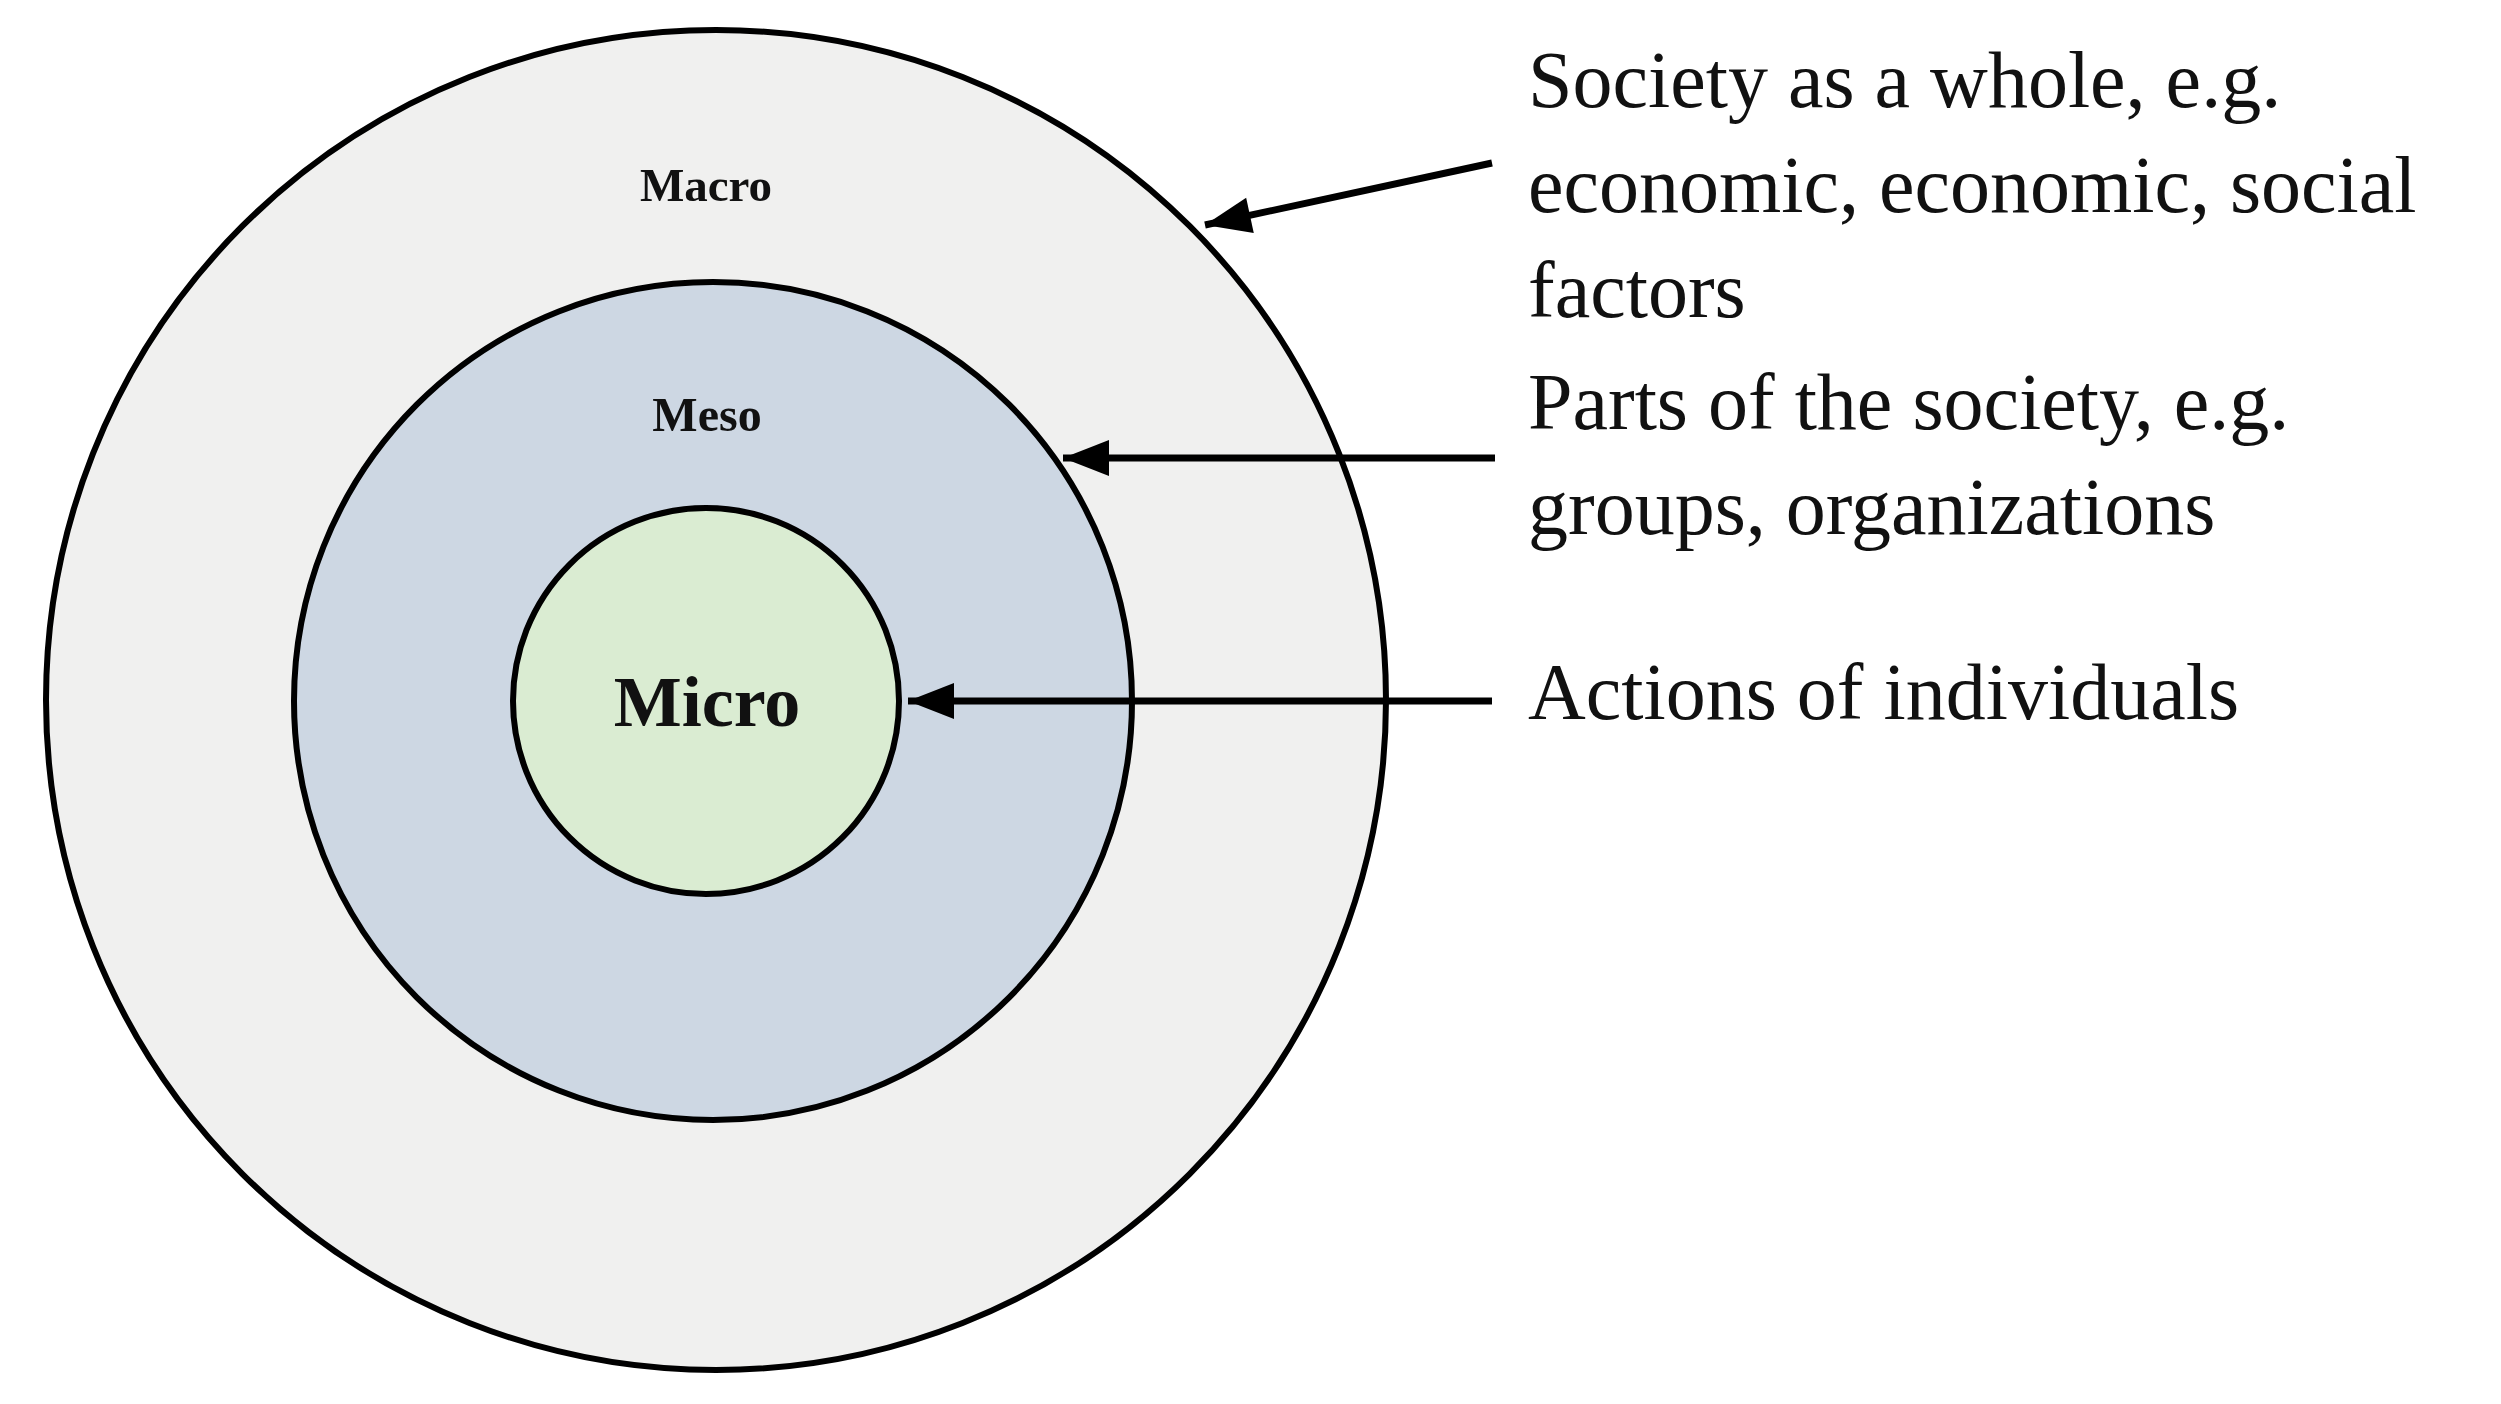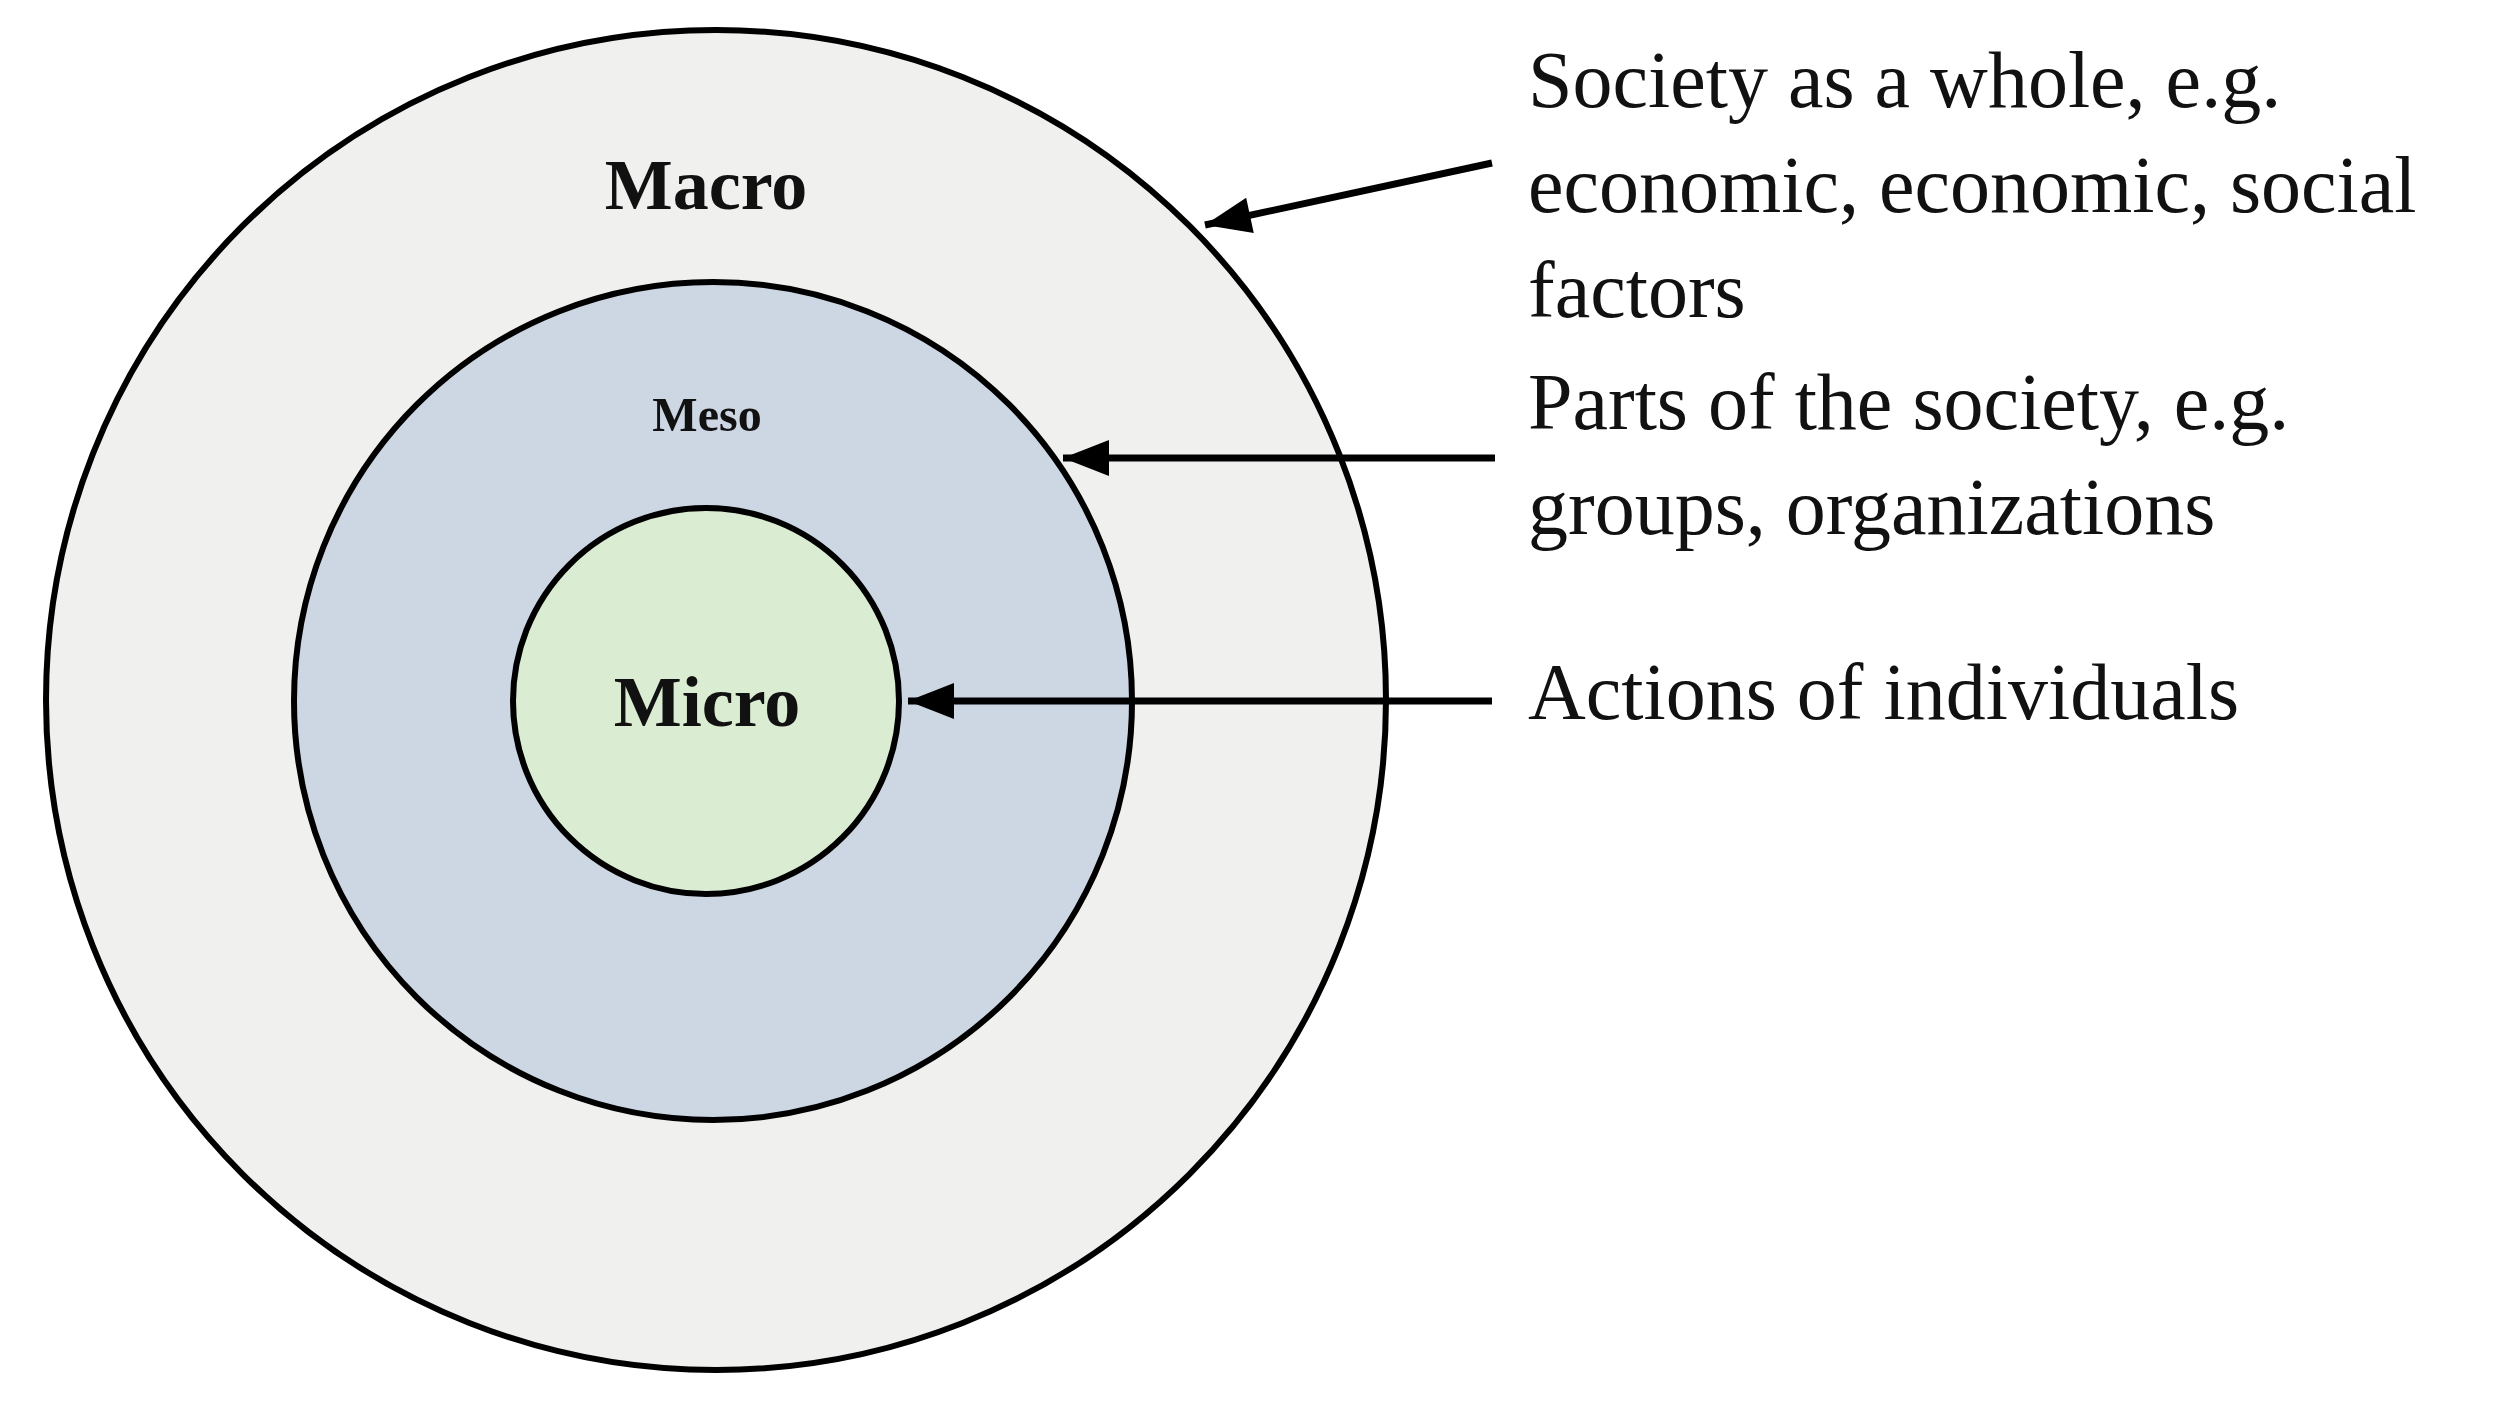--- a/index.html
+++ b/index.html
@@ -22,21 +22,21 @@
     top: 0;
   }
   .ring-label {
     position: absolute;
     transform: translate(-50%, -50%);
     font-weight: bold;
     color: #111111;
     white-space: nowrap;
     line-height: 1;
   }
-  .ring-label.macro { left: 706px; top: 185px; font-size: 72px; }
+  .ring-label.macro { left: 706px; top: 185px; font-size: 47px; }
   .ring-label.meso  { left: 707px; top: 415px; font-size: 48px; }
   .ring-label.micro { left: 707px; top: 702px; font-size: 72px; }
   .annotation {
     position: absolute;
     left: 1528px;
     font-size: 80px;
     line-height: 105px;
     color: #111111;
   }
   .annotation .line {

